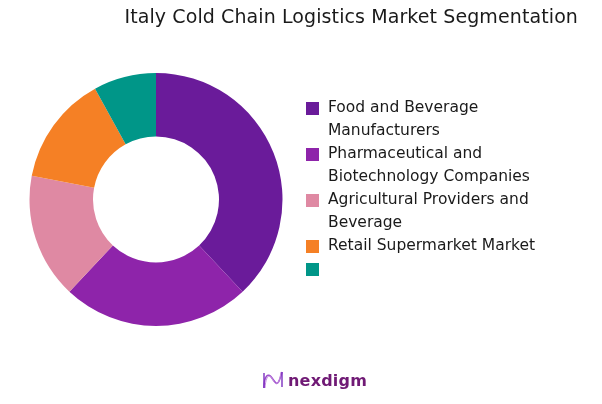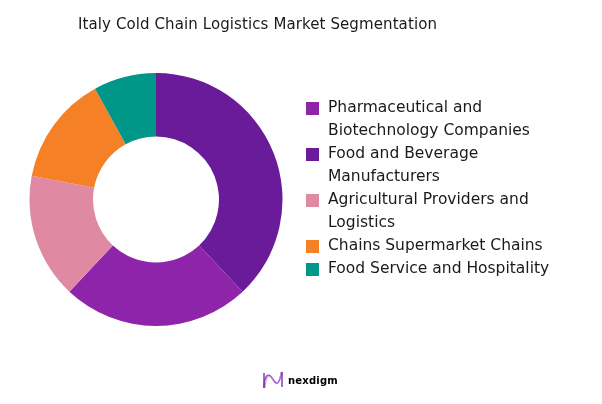--- a/index.html
+++ b/index.html
@@ -1,64 +1,63 @@
 <!DOCTYPE html>
 <html><head>
 <meta charset="utf-8">
 <style>
   html, body { margin: 0; padding: 0; background: #ffffff; }
   body { width: 602px; height: 404px; position: relative; overflow: hidden;
          font-family: "DejaVu Sans", sans-serif; color: #1a1a1a; }
-  .title { position: absolute; left: 78px; top: 12px; font-size: 15px; line-height: 25px;
-           letter-spacing: 0.1px; width: 500px; }
+  .title { position: absolute; left: 78px; top: 4px; font-size: 19px; line-height: 25px;
+           letter-spacing: 0.1px; width: 500px; text-align: right; }
   .chart { position: absolute; left: 0; top: 0; }
   .legend { position: absolute; left: 306px; top: 96px; width: 290px; }
   .legend-item { position: relative; padding-left: 22px; font-size: 15.5px; line-height: 23px; }
   .legend-swatch { position: absolute; left: 0; top: 6px; width: 13px; height: 13px; }
   .logo { position: absolute; left: 262px; top: 370px; display: flex; align-items: center; gap: 4px; }
-  .logo-text { font-size: 10px; font-weight: bold; color: #000000; letter-spacing: 0.2px; }
+  .logo-text { font-size: 16px; font-weight: bold; color: #701a75; letter-spacing: 0.2px; }
 </style>
 </head>
 <body>
 
 <div class="title">
   <div>Italy Cold Chain Logistics Market Segmentation</div>
 </div>
 
 <svg class="chart" id="donut" width="602" height="404" viewBox="0 0 602 404">
     <path d="M156,73 A126.5,126.5 0 0 1 242.59520889997913,291.71453136880854 L199.1264676735074,245.42502352754892 A63,63 0 0 0 156,136.5 Z" fill="#6a1b9a"></path>
     <path d="M242.59520889997913,291.71453136880854 A126.5,126.5 0 0 1 69.40479110002092,291.7145313688086 L112.87353232649264,245.42502352754894 A63,63 0 0 0 199.1264676735074,245.42502352754892 Z" fill="#8e24aa"></path>
     <path d="M69.40479110002092,291.7145313688086 A126.5,126.5 0 0 1 31.740662782820877,175.79626370490587 L94.1159032040926,187.69497718109938 A63,63 0 0 0 112.87353232649264,245.42502352754894 Z" fill="#df89a3"></path>
     <path d="M31.740662782820877,175.79626370490587 A126.5,126.5 0 0 1 95.05816022613301,88.64720497445126 L125.64951853159194,144.2926791572366 A63,63 0 0 0 94.1159032040926,187.69497718109938 Z" fill="#f58025"></path>
     <path d="M95.05816022613301,88.64720497445126 A126.5,126.5 0 0 1 155.99999999999997,73 L155.99999999999997,136.5 A63,63 0 0 0 125.64951853159194,144.2926791572366 Z" fill="#009688"></path>
   </svg>
 
 <div class="legend" id="legend">
   <div class="legend-item">
+    <span class="legend-swatch" style="background: rgb(106, 27, 154);"></span>
+    <div>Food and Beverage</div>
+    <div>Manufacturers</div>
+  </div>
+  <div class="legend-item">
     <span class="legend-swatch" style="background: rgb(142, 36, 170);"></span>
     <div>Pharmaceutical and</div>
     <div>Biotechnology Companies</div>
   </div>
   <div class="legend-item">
-    <span class="legend-swatch" style="background: rgb(106, 27, 154);"></span>
-    <div>Food and Beverage</div>
-    <div>Manufacturers</div>
-  </div>
-  <div class="legend-item">
     <span class="legend-swatch" style="background: rgb(223, 137, 163);"></span>
     <div>Agricultural Providers and</div>
-    <div>Logistics</div>
+    <div>Beverage</div>
   </div>
   <div class="legend-item">
     <span class="legend-swatch" style="background: rgb(245, 128, 37);"></span>
-    <div>Chains Supermarket Chains</div>
+    <div>Retail Supermarket Market</div>
   </div>
   <div class="legend-item">
     <span class="legend-swatch" style="background: rgb(0, 150, 136);"></span>
-    <div>Food Service and Hospitality</div>
   </div>
 </div>
 
 <div class="logo">
   <svg width="22" height="20" viewBox="0 0 22 20">
     <path d="M2 18 C2 6, 6 2, 10 8 S 16 18, 20 2" fill="none" stroke="#9c4dcc" stroke-width="1.6"></path>
     <path d="M3 18 C4 4, 8 4, 11 10 S 17 16, 19 2" fill="none" stroke="#c58be0" stroke-width="1"></path>
     <line x1="2" y1="3" x2="2" y2="18" stroke="#7b2fbf" stroke-width="1.4"></line>
     <line x1="20" y1="2" x2="20" y2="17" stroke="#7b2fbf" stroke-width="1.4"></line>
   </svg>

